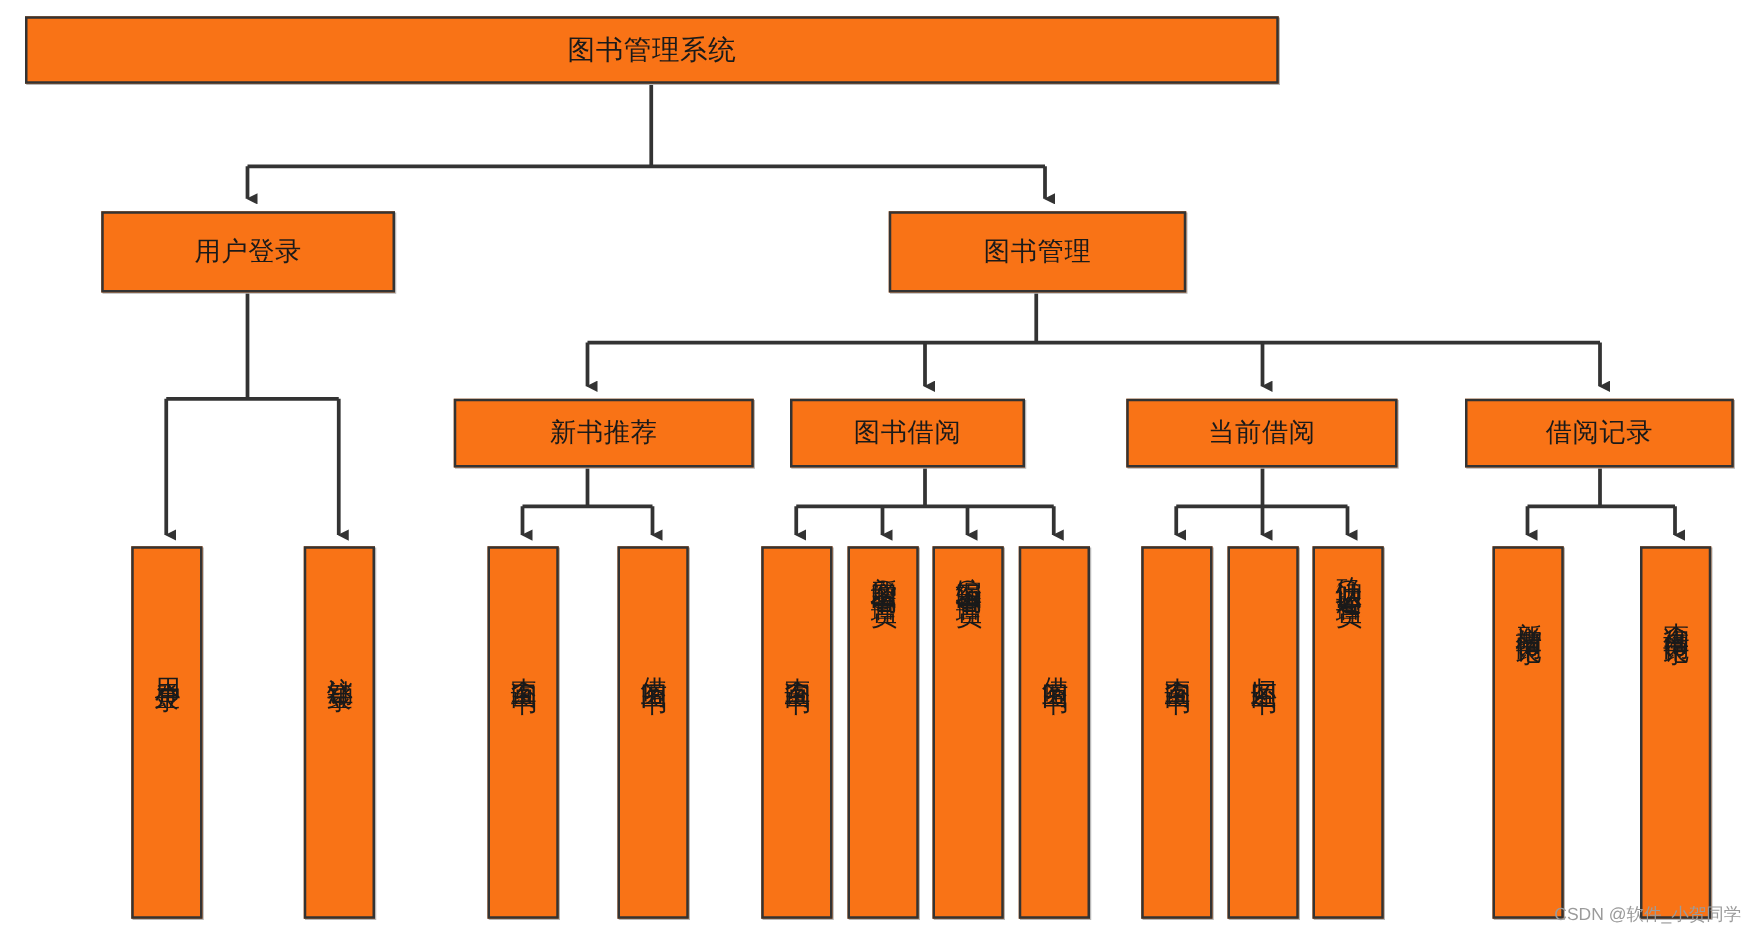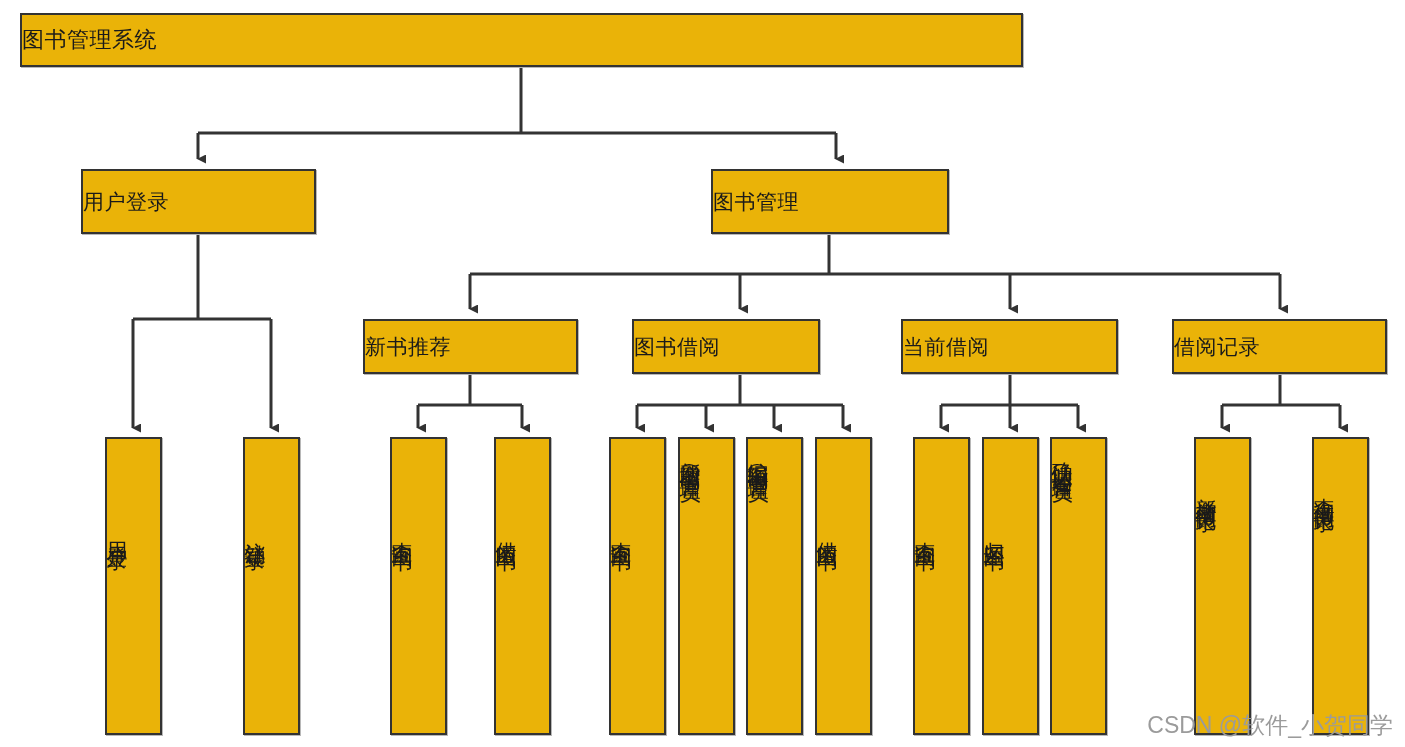--- a/index.html
+++ b/index.html
@@ -21,26 +21,26 @@
     position: absolute;
     left: 0;
     top: 0;
     width: 1405px;
     height: 747px;
     pointer-events: none;
   }
   .node {
     position: absolute;
     box-sizing: border-box;
-    background: #eab308;
+    background: #f97316;
     border: 2px solid #333333;
     box-shadow: 1px 1px 0 #b8b8b8;
     display: flex;
     align-items: center;
-    justify-content: flex-start;
+    justify-content: center;
     color: #1a1a1a;
     z-index: 2;
   }
   .node-label {
     white-space: nowrap;
     line-height: 1.0;
   }
   
   .node.h .node-label {
     font-size: 21px;
@@ -59,21 +59,21 @@
     text-orientation: upright;
     font-size: 21px;
     letter-spacing: 3px;
     line-height: 1.0;
     white-space: nowrap;
   }
   .watermark {
     position: absolute;
     right: 12px;
     bottom: 6px;
-    font-size: 23px;
+    font-size: 14px;
     color: #9b9b9b;
     z-index: 5;
     white-space: nowrap;
   }
 </style>
 </head>
 <body>
 
 <div id="canvas">
 
@@ -131,21 +131,21 @@
     <span class="node-label">图书管理系统</span>
   </div>
 
   <div class="node h" style="left:81px; top:169px; width:235px; height:65px;">
     <span class="node-label">用户登录</span>
   </div>
   <div class="node h" style="left:711px; top:169px; width:238px; height:65px;">
     <span class="node-label">图书管理</span>
   </div>
 
-  <div class="node h" style="left:363px; top:319px; width:215px; height:55px;">
+  <div class="node h" style="left:363px; top:319px; width:240px; height:55px;">
     <span class="node-label">新书推荐</span>
   </div>
   <div class="node h" style="left:632px; top:319px; width:188px; height:55px;">
     <span class="node-label">图书借阅</span>
   </div>
   <div class="node h" style="left:1172px; top:319px; width:215px; height:55px;">
     <span class="node-label">借阅记录</span>
   </div>
   <div class="node h" style="left:901px; top:319px; width:217px; height:55px;">
     <span class="node-label">当前借阅</span>

